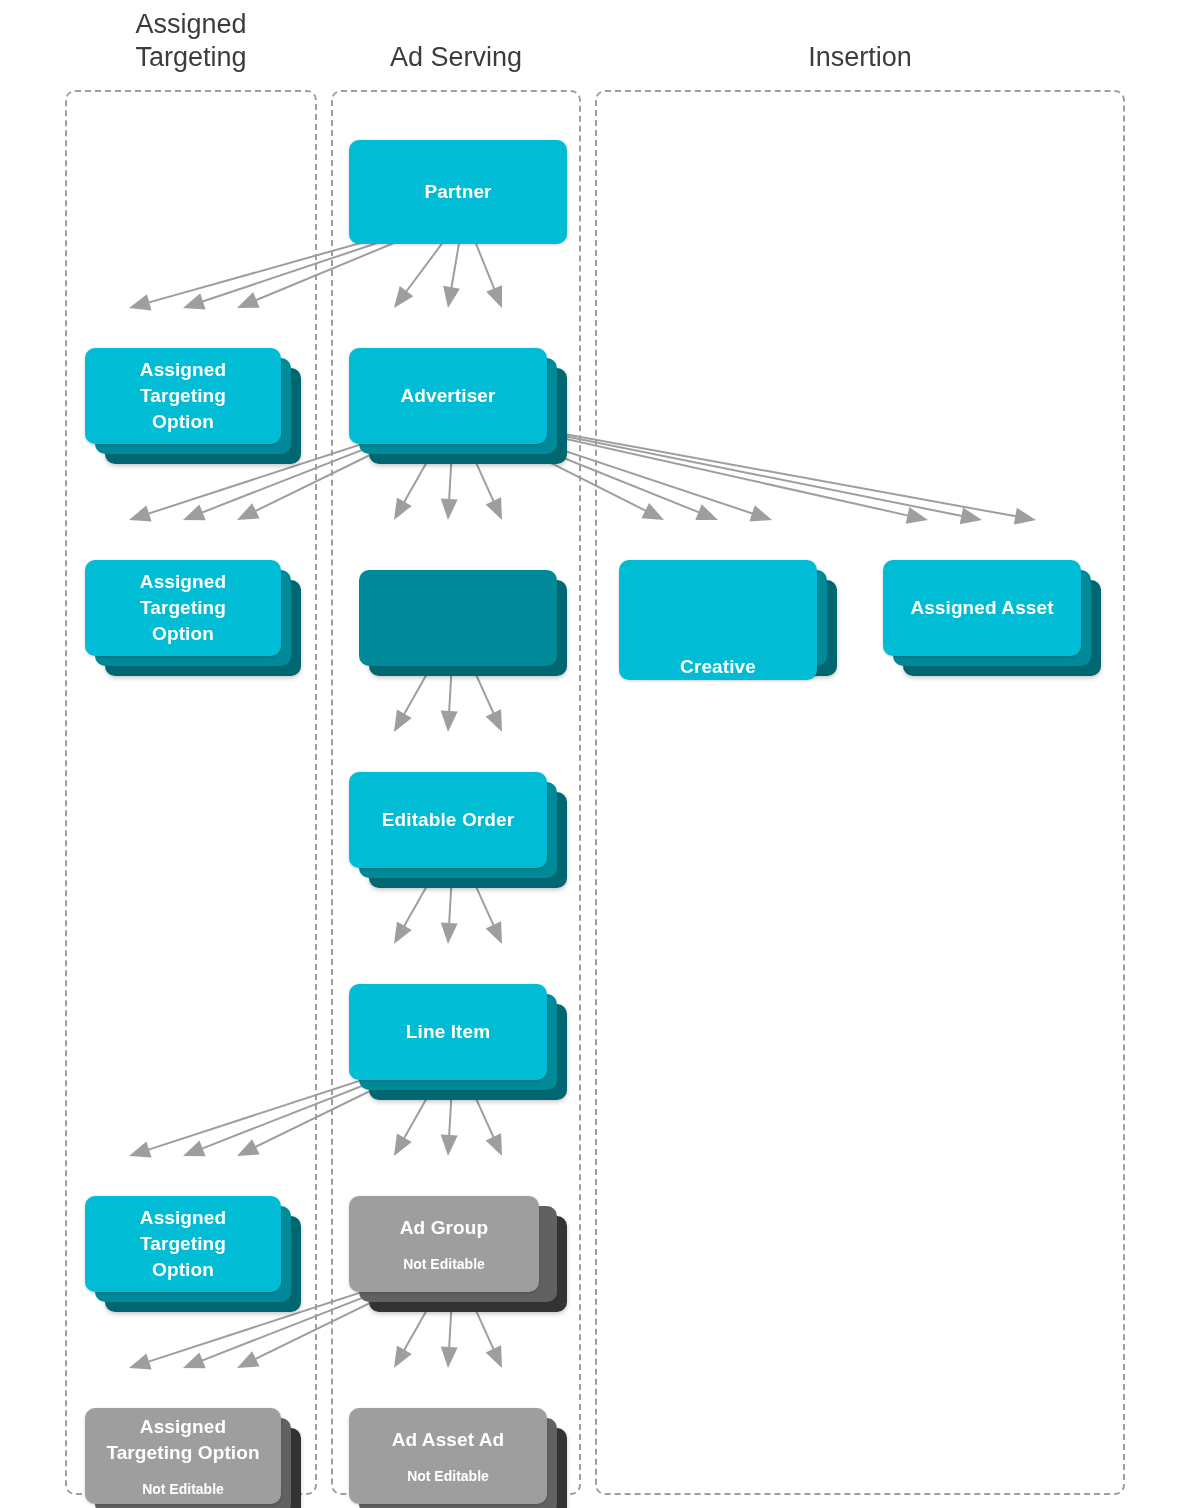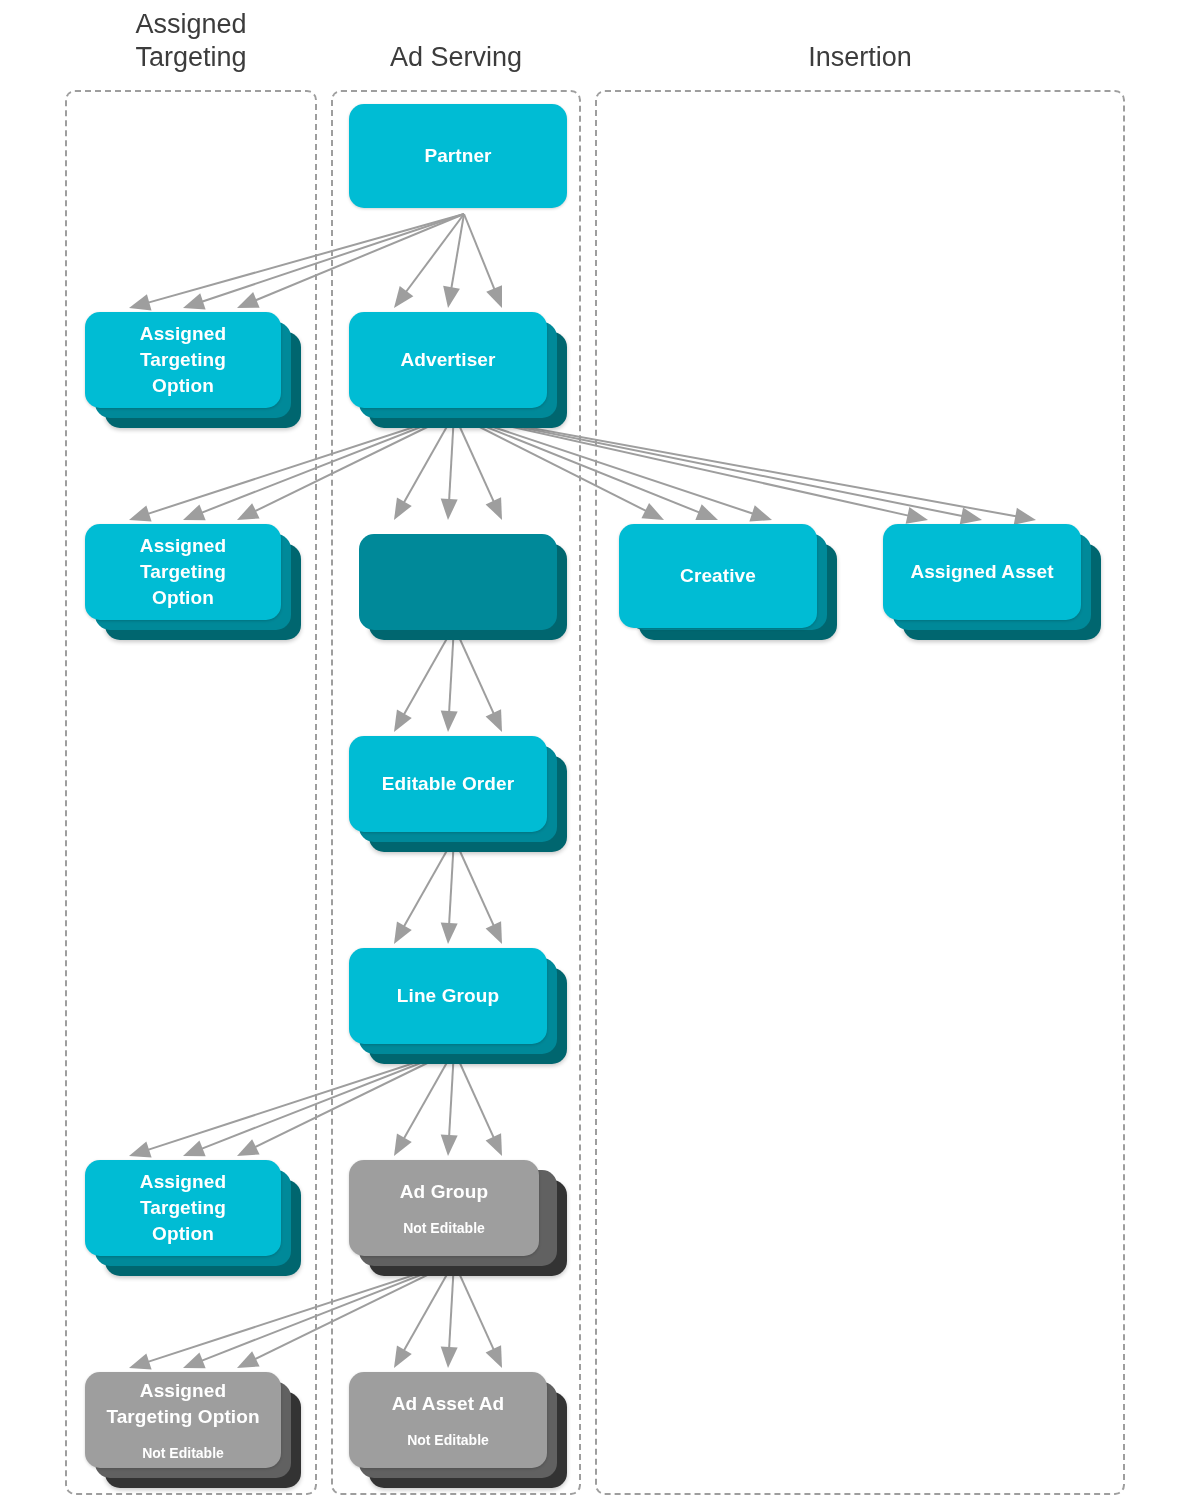--- a/index.html
+++ b/index.html
@@ -43,22 +43,23 @@
     width: 1184px;
     height: 1508px;
     pointer-events: none;
   }
   
   .node {
     position: absolute;
   }
   .card {
     position: absolute;
-    border-radius: 15px;
+    border-radius: 10px;
     box-sizing: border-box;
+    margin-top: 36px;
   }
   .card.back2 { filter: none; }
   .card.front {
     display: flex;
     flex-direction: column;
     align-items: center;
     justify-content: center;
     color: #ffffff;
     text-align: center;
     box-shadow: 0 1px 3px rgba(0,0,0,0.18);
@@ -224,21 +225,21 @@
 Option</div>
         </div>
       </div>
       <div class="node" style="left: 349px; top: 524px; width: 222px; height: 120px;">
         <div class="card back2" style="left: 20px; top: 20px; width: 198px; height: 96px; background: rgb(0, 102, 111); box-shadow: rgba(0, 0, 0, 0.22) 0px 2px 4px;"></div>
         <div class="card back1" style="left: 10px; top: 10px; width: 198px; height: 96px; background: rgb(0, 137, 153);"></div>
       </div>
       <div class="node" style="left: 619px; top: 524px; width: 222px; height: 120px;">
         <div class="card back2" style="left: 20px; top: 20px; width: 198px; height: 96px; background: rgb(0, 102, 111); box-shadow: rgba(0, 0, 0, 0.22) 0px 2px 4px;"></div>
         <div class="card back1" style="left: 10px; top: 10px; width: 198px; height: 96px; background: rgb(0, 137, 153);"></div>
-        <div class="card front" style="left: 0px; top: 0px; width: 198px; height: 104px; background: rgb(0, 188, 212); color: rgb(255, 255, 255);">
+        <div class="card front" style="left: 0px; top: 0px; width: 198px; height: 120px; background: rgb(0, 188, 212); color: rgb(255, 255, 255); justify-content: flex-end;">
           <div class="card-title" style="white-space: pre-line;">Creative</div>
         </div>
       </div>
       <div class="node" style="left: 883px; top: 524px; width: 222px; height: 120px;">
         <div class="card back2" style="left: 20px; top: 20px; width: 198px; height: 96px; background: rgb(0, 102, 111); box-shadow: rgba(0, 0, 0, 0.22) 0px 2px 4px;"></div>
         <div class="card back1" style="left: 10px; top: 10px; width: 198px; height: 96px; background: rgb(0, 137, 153);"></div>
         <div class="card front" style="left: 0px; top: 0px; width: 198px; height: 96px; background: rgb(0, 188, 212); color: rgb(255, 255, 255);">
           <div class="card-title" style="white-space: pre-line;">Assigned Asset</div>
         </div>
       </div>
@@ -246,21 +247,21 @@
         <div class="card back2" style="left: 20px; top: 20px; width: 198px; height: 96px; background: rgb(0, 102, 111); box-shadow: rgba(0, 0, 0, 0.22) 0px 2px 4px;"></div>
         <div class="card back1" style="left: 10px; top: 10px; width: 198px; height: 96px; background: rgb(0, 137, 153);"></div>
         <div class="card front" style="left: 0px; top: 0px; width: 198px; height: 96px; background: rgb(0, 188, 212); color: rgb(255, 255, 255);">
           <div class="card-title" style="white-space: pre-line;">Editable Order</div>
         </div>
       </div>
       <div class="node" style="left: 349px; top: 948px; width: 222px; height: 120px;">
         <div class="card back2" style="left: 20px; top: 20px; width: 198px; height: 96px; background: rgb(0, 102, 111); box-shadow: rgba(0, 0, 0, 0.22) 0px 2px 4px;"></div>
         <div class="card back1" style="left: 10px; top: 10px; width: 198px; height: 96px; background: rgb(0, 137, 153);"></div>
         <div class="card front" style="left: 0px; top: 0px; width: 198px; height: 96px; background: rgb(0, 188, 212); color: rgb(255, 255, 255);">
-          <div class="card-title" style="white-space: pre-line;">Line Group</div>
+          <div class="card-title" style="white-space: pre-line;">Line Item</div>
         </div>
       </div>
       <div class="node" style="left: 85px; top: 1160px; width: 220px; height: 120px;">
         <div class="card back2" style="left: 20px; top: 20px; width: 196px; height: 96px; background: rgb(0, 102, 111); box-shadow: rgba(0, 0, 0, 0.22) 0px 2px 4px;"></div>
         <div class="card back1" style="left: 10px; top: 10px; width: 196px; height: 96px; background: rgb(0, 137, 153);"></div>
         <div class="card front" style="left: 0px; top: 0px; width: 196px; height: 96px; background: rgb(0, 188, 212); color: rgb(255, 255, 255);">
           <div class="card-title" style="white-space: pre-line;">Assigned
 Targeting
 Option</div>
         </div>

